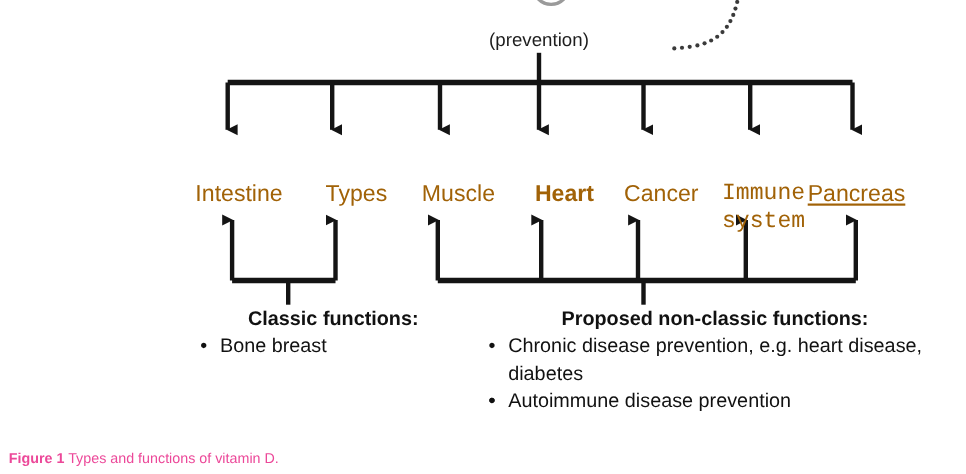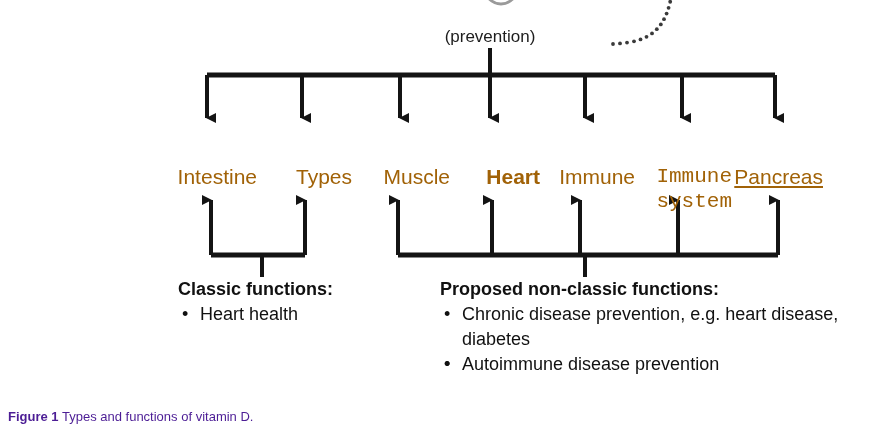--- a/index.html
+++ b/index.html
@@ -54,20 +54,21 @@
   
   .func-block {
     top: 277px;
     color: #111111;
   }
   .func-heading {
     font-weight: bold;
     font-size: 18px;
     line-height: 25px;
     white-space: nowrap;
+    text-align: center;
   }
   .func-list {
     list-style: none;
     margin: 0;
     padding: 0;
   }
   .func-list li {
     position: relative;
     padding-left: 22px;
     font-size: 18px;
@@ -82,21 +83,21 @@
   }
   #classic-functions-block { left: 178px; width: 250px; }
   #nonclassic-functions-block { left: 440px; width: 420px; }
 
   
   .caption {
     left: 8px;
     top: 408px;
     font-size: 13px;
     line-height: 18px;
-    color: #4c1d95;
+    color: #ec4899;
   }
   .caption .cap-label {
     font-weight: bold;
   }
   .caption .cap-text {
     font-weight: normal;
   }
 </style>
 </head>
 <body>
@@ -159,29 +160,29 @@
 
   <div class="abs top-title">
     <div>(prevention)</div>
   </div>
 
   <div id="organ-labels">
       <div class="abs organ-label" style="left: 157px; width: 100px;">Intestine</div>
       <div class="abs organ-label" style="left: 252px; width: 100px;">Types</div>
       <div class="abs organ-label" style="left: 350px; width: 100px;">Muscle</div>
       <div class="abs organ-label" style="left: 440px; width: 100px; font-weight: bold;">Heart</div>
-      <div class="abs organ-label" style="left: 535px; width: 100px;">Immune</div>
+      <div class="abs organ-label" style="left: 535px; width: 100px;">Cancer</div>
       <div class="abs organ-label" style="left: 632px; width: 100px; font-family: Liberation Mono, monospace;">Immune system</div>
       <div class="abs organ-label" style="left: 723px; width: 100px; text-decoration: underline;">Pancreas</div>
     </div>
 
   <div class="abs func-block" id="classic-functions-block">
     <div class="func-heading">Classic functions:</div>
     <ul class="func-list" id="classic-list">
-        <li><span class="bullet-dot">•</span><span>Heart health</span></li>
+        <li><span class="bullet-dot">•</span><span>Bone breast</span></li>
       </ul>
   </div>
 
   <div class="abs func-block" id="nonclassic-functions-block">
     <div class="func-heading">Proposed non-classic functions:</div>
     <ul class="func-list" id="nonclassic-list">
         <li><span class="bullet-dot">•</span><span>Chronic disease prevention, e.g. heart disease, diabetes</span></li>
         <li><span class="bullet-dot">•</span></li>
         <li><span class="bullet-dot">•</span><span>Autoimmune disease prevention</span></li>
       </ul>

